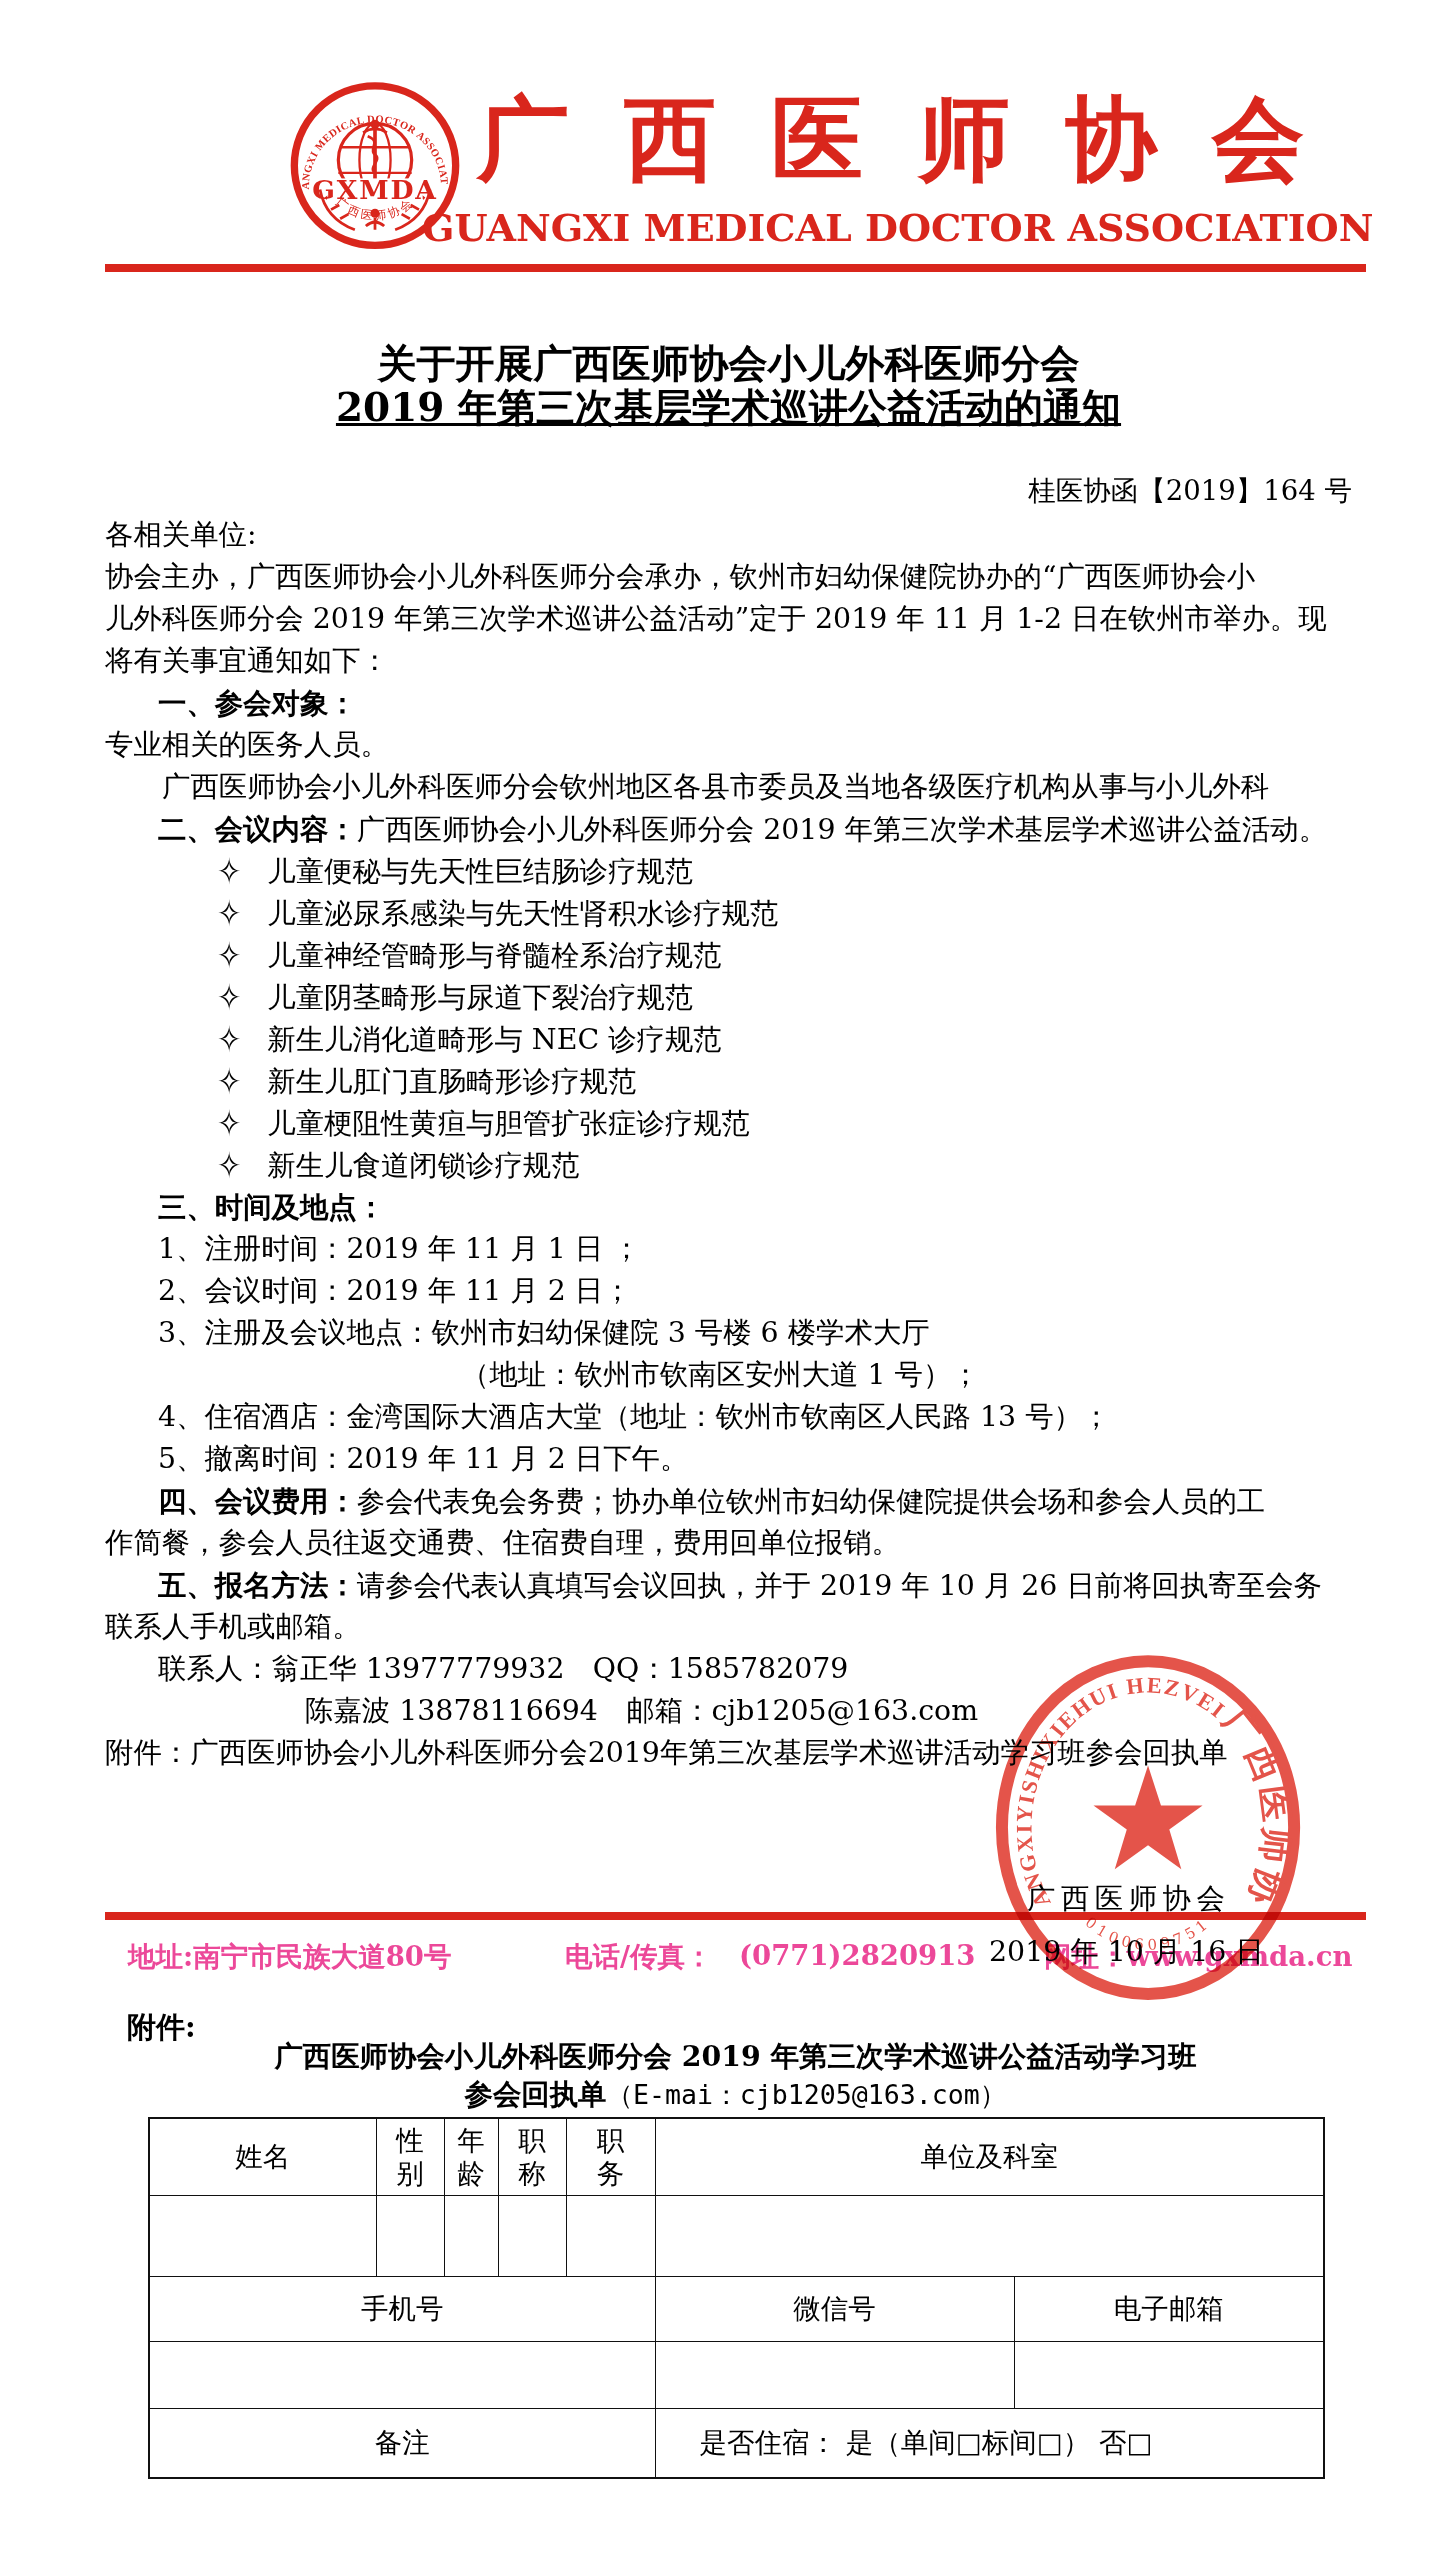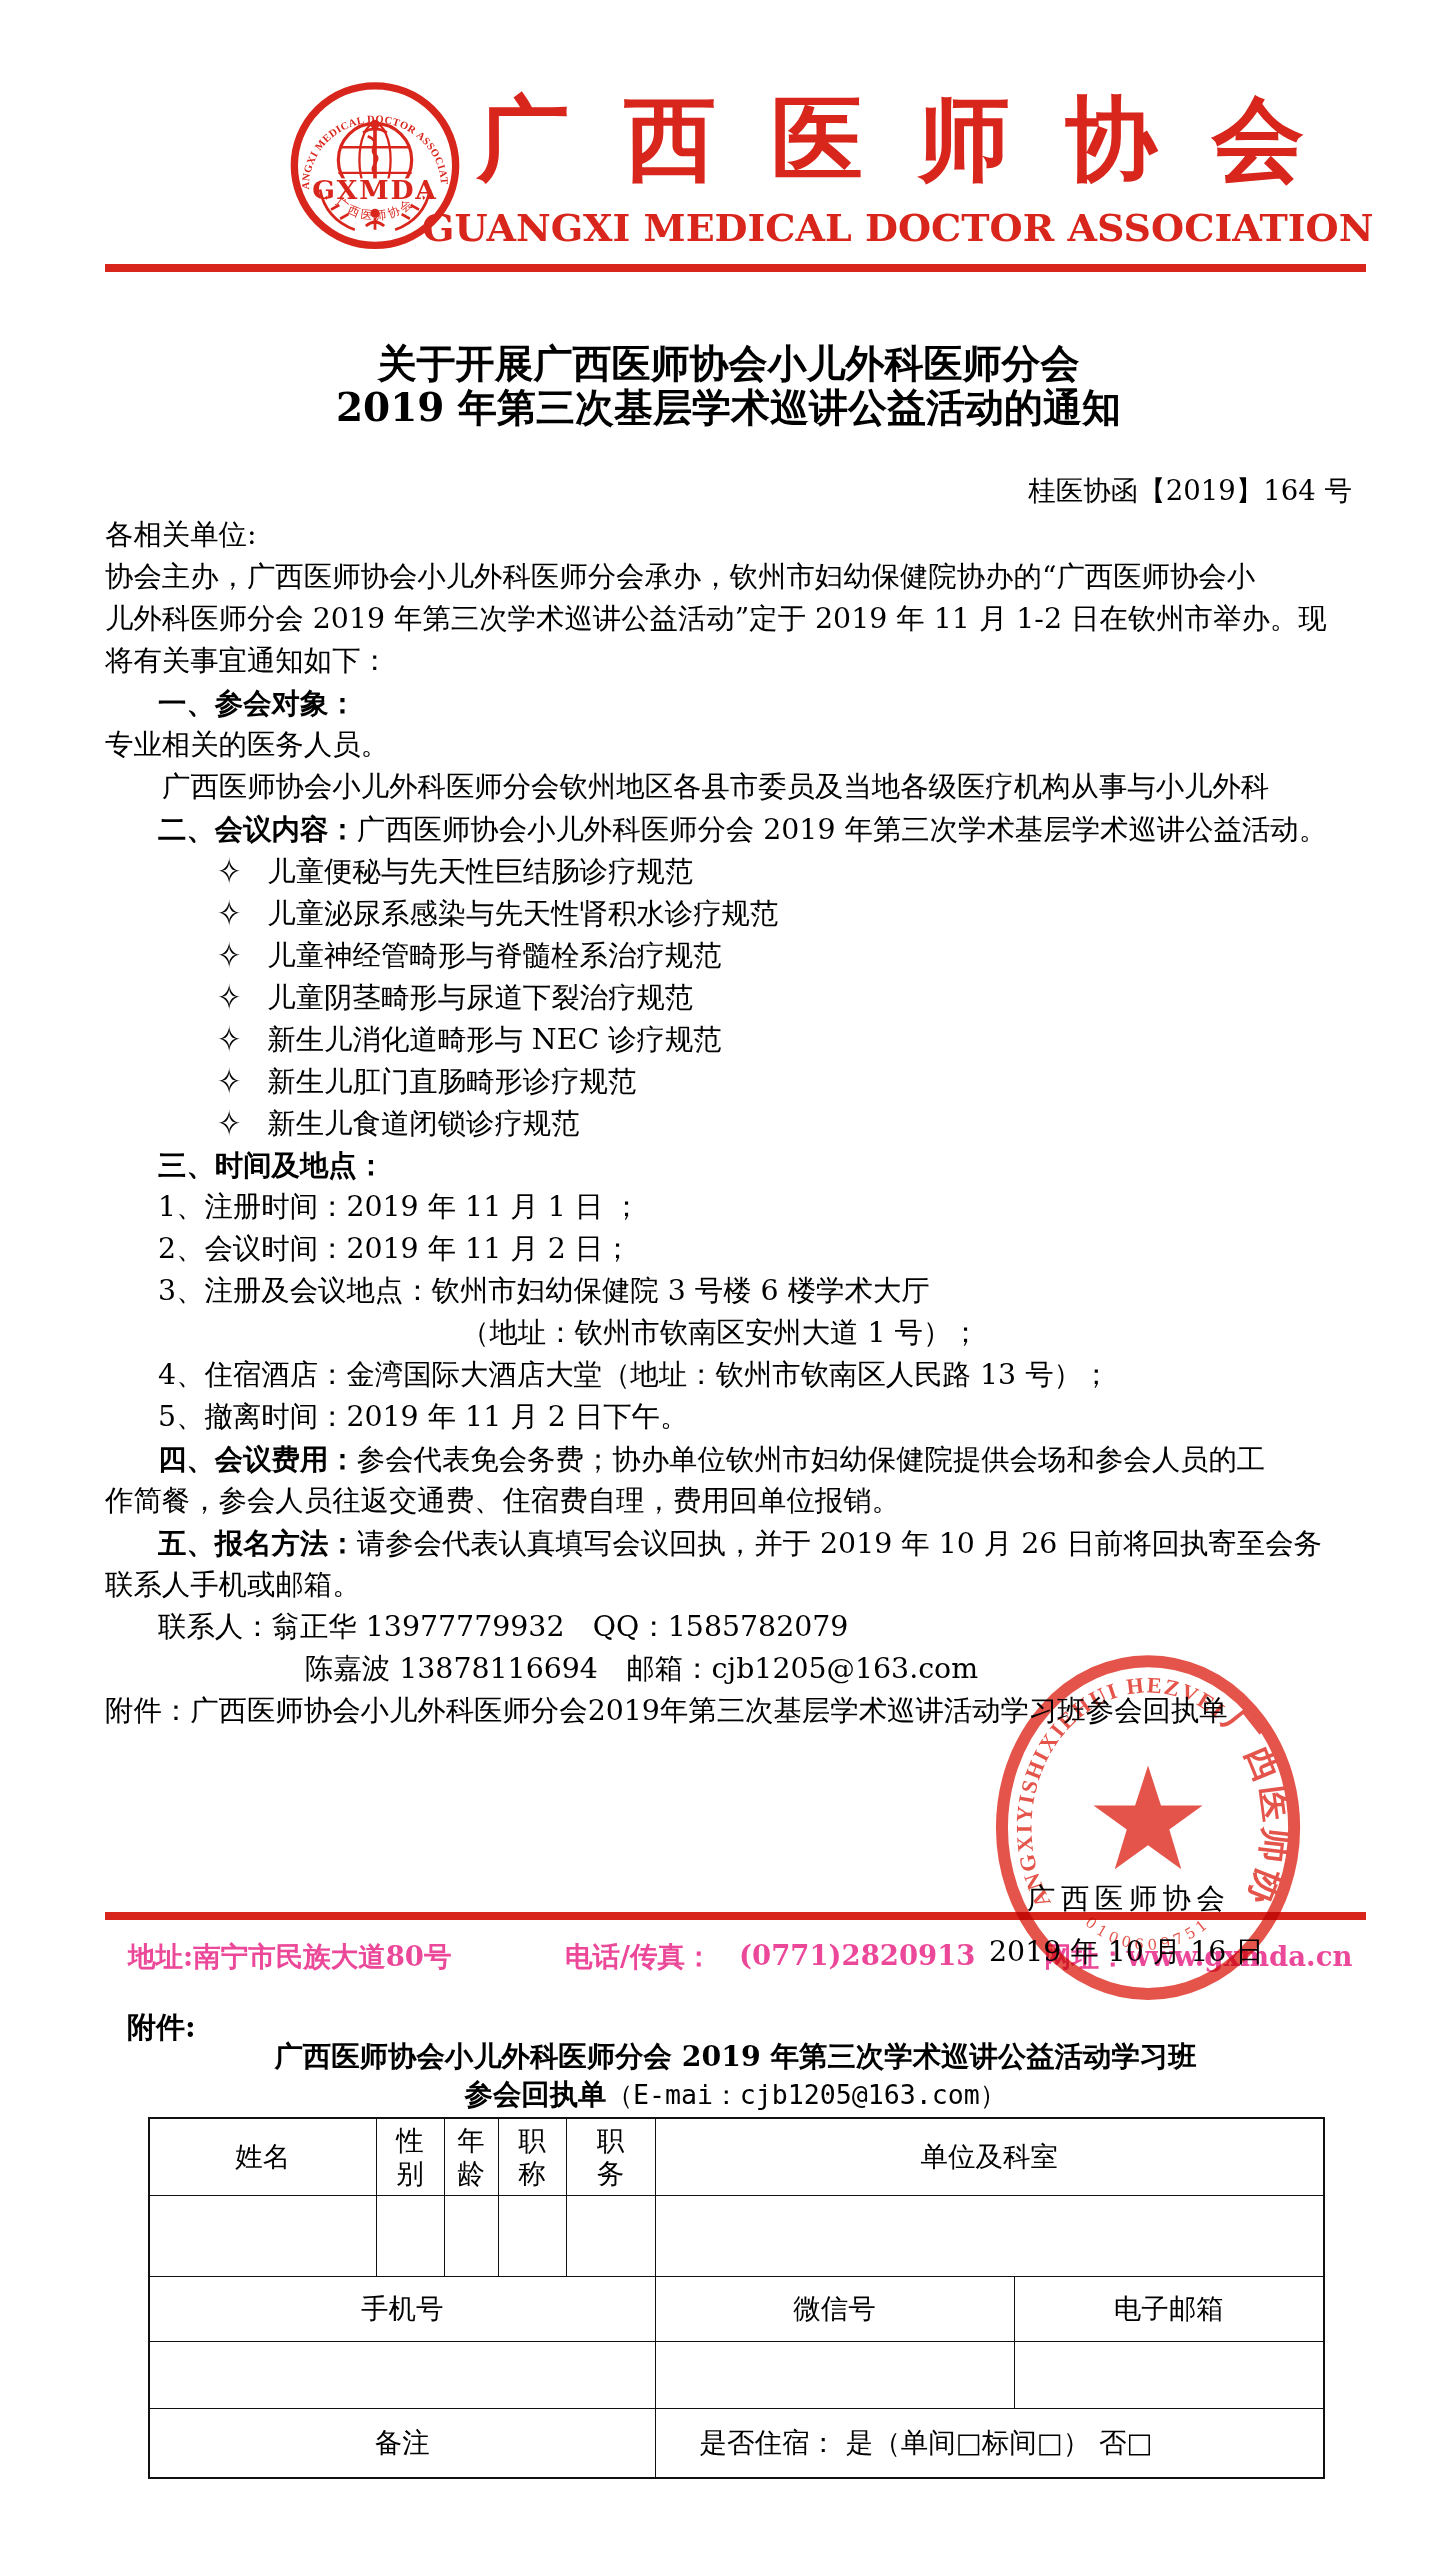--- a/index.html
+++ b/index.html
@@ -19,21 +19,21 @@
     left:422px;top:205px;width:935px;text-align:center;
     font-size:38px;font-weight:bold;color:#d9261c;letter-spacing:0px;white-space:nowrap;
   }
   .rule-red{background:#d9261c;height:8.3px;}
   .rule-top{left:105px;top:264px;width:1261px;}
   .rule-bottom{left:105px;top:1912px;width:1261px;}
 
   
   .doc-title{left:105px;width:1247px;text-align:center;font-size:39px;font-weight:bold;line-height:44px;white-space:nowrap;}
   .t1{top:341px;}
-  .t2{top:385px;}
+  .t2{top:385px;text-decoration:underline;}
   .doc-number{left:105px;top:473px;width:1247px;text-align:right;font-size:27.5px;white-space:nowrap;}
 
   
   .body-text{left:105px;top:514px;width:1252px;font-size:28.4px;}
   .bl{height:42px;line-height:42px;white-space:nowrap;}
   .bl b{font-weight:bold;}
   .para{padding-left:57px;}
   .section{padding-left:53px;}
   .addr{padding-left:356px;}
   .contact2{padding-left:200px;}
@@ -131,20 +131,21 @@
       <div class="bl section"><b>一、参会对象：</b></div>
       <div class="bl flush"><span>专业相关的医务人员。</span></div>
       <div class="bl para"><span>广西医师协会小儿外科医师分会钦州地区各县市委员及当地各级医疗机构从事与小儿外科</span></div>
       <div class="bl section"><b>二、会议内容：</b><span>广西医师协会小儿外科医师分会 2019 年第三次学术基层学术巡讲公益活动。</span></div>
       <div class="bl bullet"><span class="star">✧</span><span>儿童便秘与先天性巨结肠诊疗规范</span></div>
       <div class="bl bullet"><span class="star">✧</span><span>儿童泌尿系感染与先天性肾积水诊疗规范</span></div>
       <div class="bl bullet"><span class="star">✧</span><span>儿童神经管畸形与脊髓栓系治疗规范</span></div>
       <div class="bl bullet"><span class="star">✧</span><span>儿童阴茎畸形与尿道下裂治疗规范</span></div>
       <div class="bl bullet"><span class="star">✧</span><span>新生儿消化道畸形与 NEC 诊疗规范</span></div>
       <div class="bl bullet"><span class="star">✧</span><span>新生儿肛门直肠畸形诊疗规范</span></div>
+      <div class="bl bullet"><span class="star">✧</span><span>儿童梗阻性黄疸与胆管扩张症诊疗规范</span></div>
       <div class="bl bullet"><span class="star">✧</span><span>新生儿食道闭锁诊疗规范</span></div>
       <div class="bl section"><b>三、时间及地点：</b></div>
       <div class="bl section"><span>1、注册时间：2019 年 11 月 1 日 ；</span></div>
       <div class="bl section"><span>2、会议时间：2019 年 11 月 2 日；</span></div>
       <div class="bl section"><span>3、注册及会议地点：钦州市妇幼保健院 3 号楼 6 楼学术大厅</span></div>
       <div class="bl addr"><span>（地址：钦州市钦南区安州大道 1 号）；</span></div>
       <div class="bl section"><span>4、住宿酒店：金湾国际大酒店大堂（地址：钦州市钦南区人民路 13 号）；</span></div>
       <div class="bl section"><span>5、撤离时间：2019 年 11 月 2 日下午。</span></div>
       <div class="bl section"><b>四、会议费用：</b><span>参会代表免会务费；协办单位钦州市妇幼保健院提供会场和参会人员的工</span></div>
       <div class="bl flush"><span>作简餐，参会人员往返交通费、住宿费自理，费用回单位报销。</span></div>

